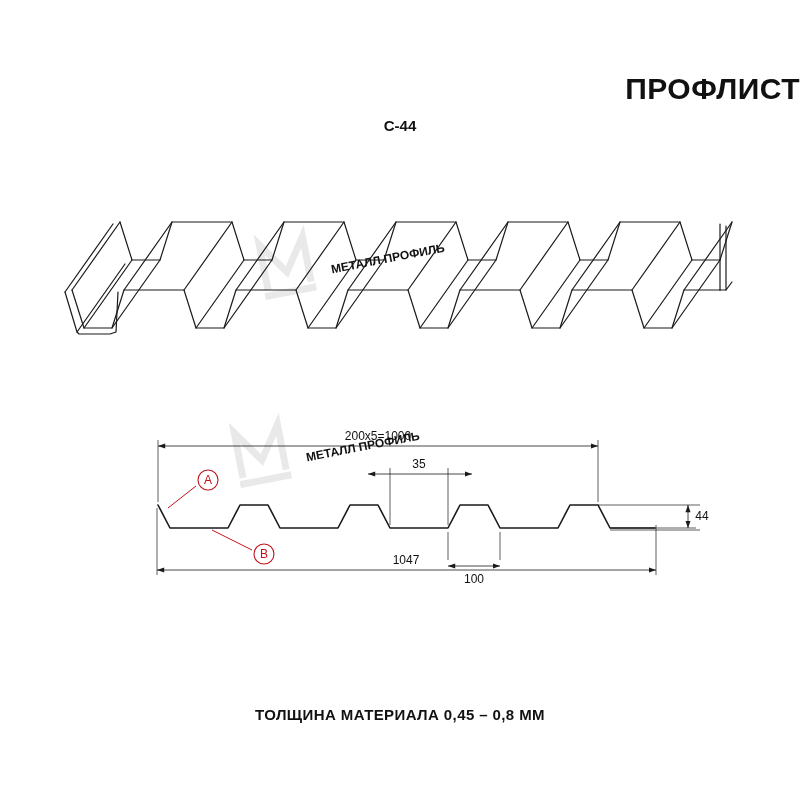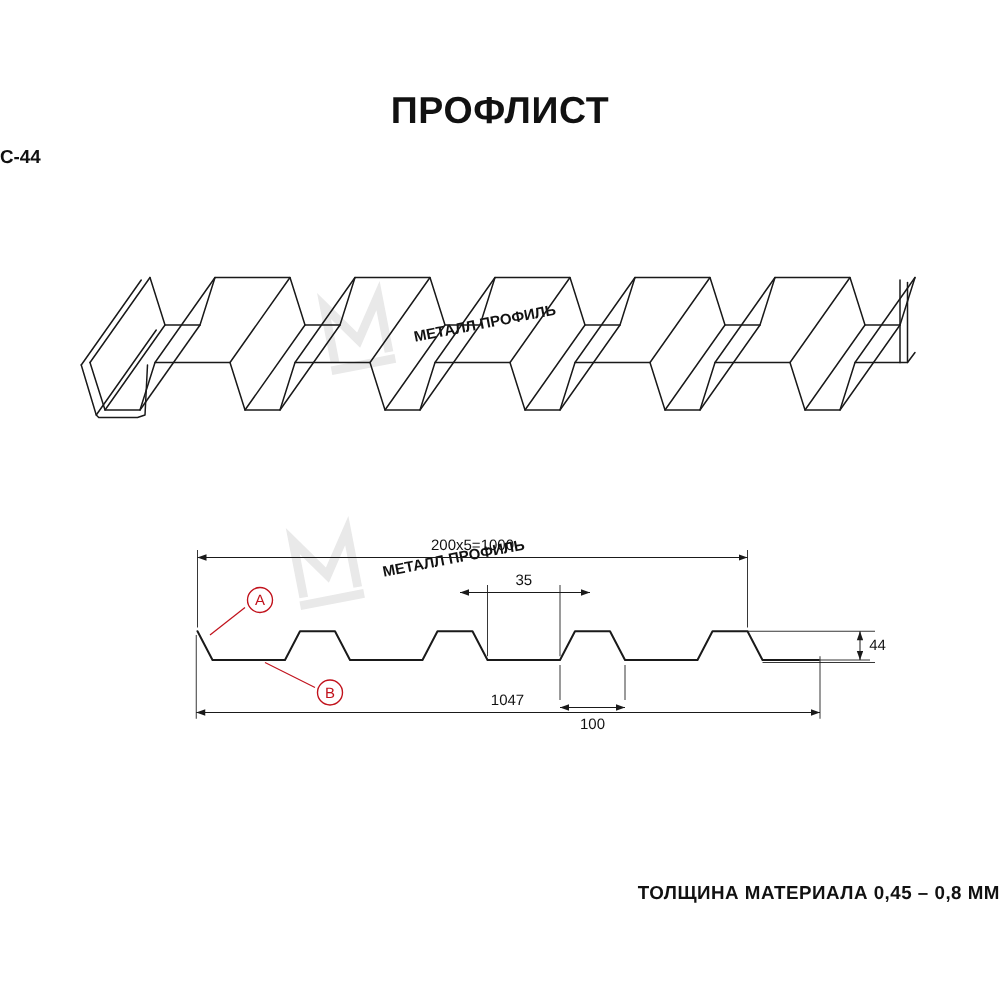--- a/index.html
+++ b/index.html
@@ -17,41 +17,42 @@
   }
   .page {
     position: absolute;
     inset: 0;
   }
   .title {
     position: absolute;
     top: 72px;
     left: 0;
     width: 800px;
-    text-align: center;
+    text-align: right;
     font-size: 30px;
     font-weight: bold;
     letter-spacing: 0.5px;
     color: #111;
   }
   .subtitle {
     position: absolute;
     top: 117px;
     left: 0;
     width: 800px;
+    text-align: center;
     font-size: 15px;
     font-weight: bold;
     color: #111;
   }
   .footer {
     position: absolute;
     top: 706px;
     left: 0;
     width: 800px;
-    text-align: right;
+    text-align: center;
     font-size: 15px;
     font-weight: bold;
     letter-spacing: 0.4px;
     color: #111;
   }
   .iso-wrap {
     position: absolute;
     top: 180px;
     left: 60px;
     width: 680px;

